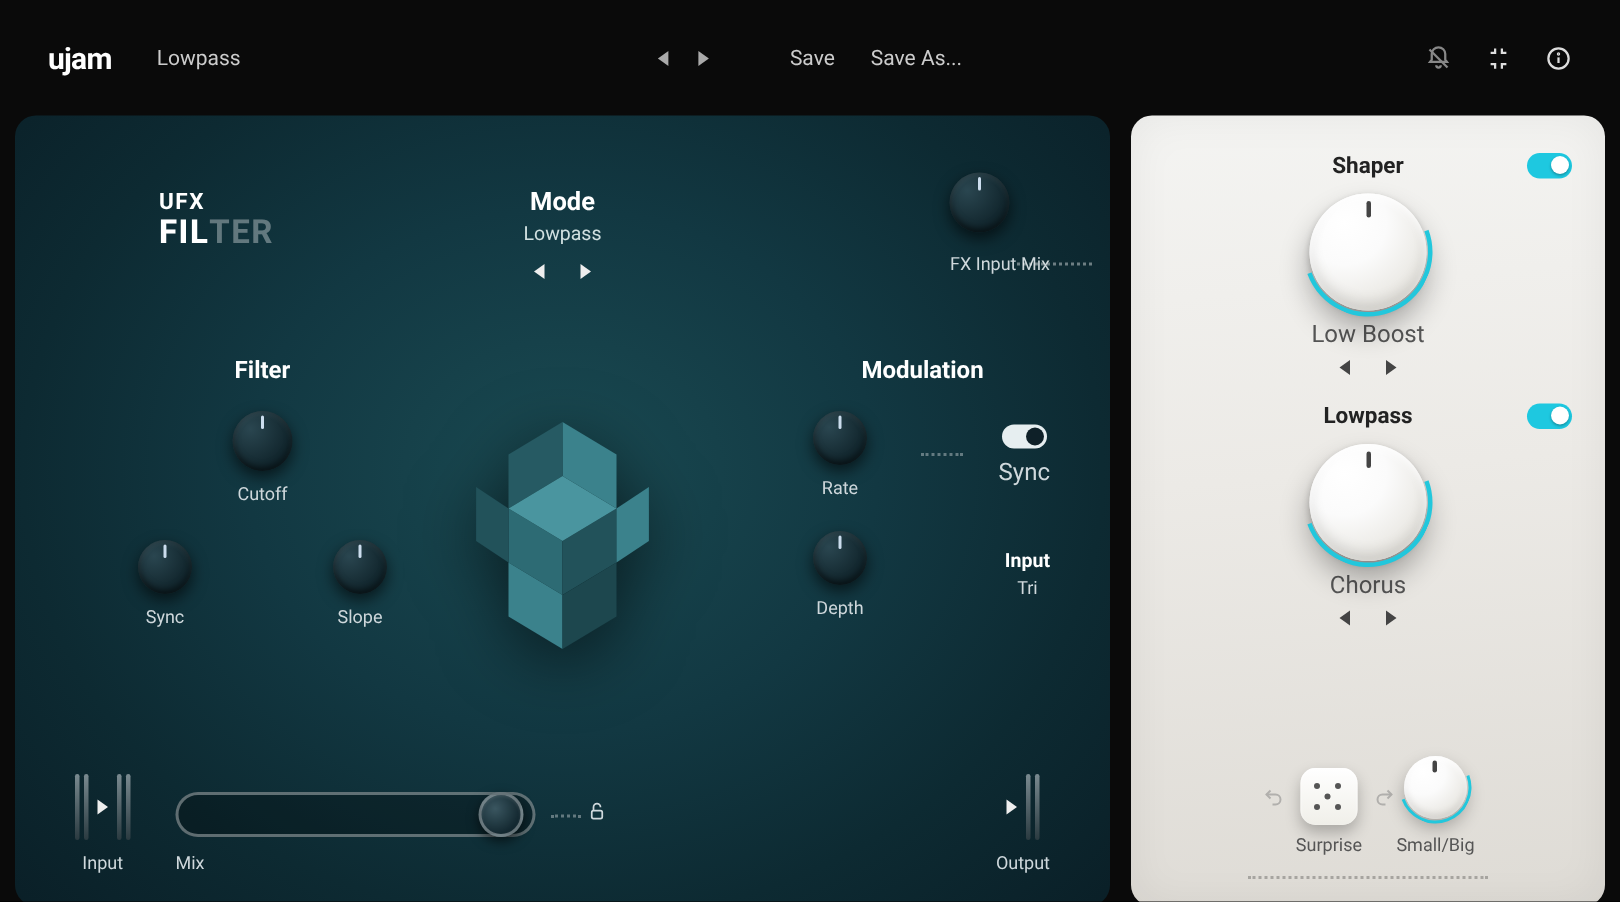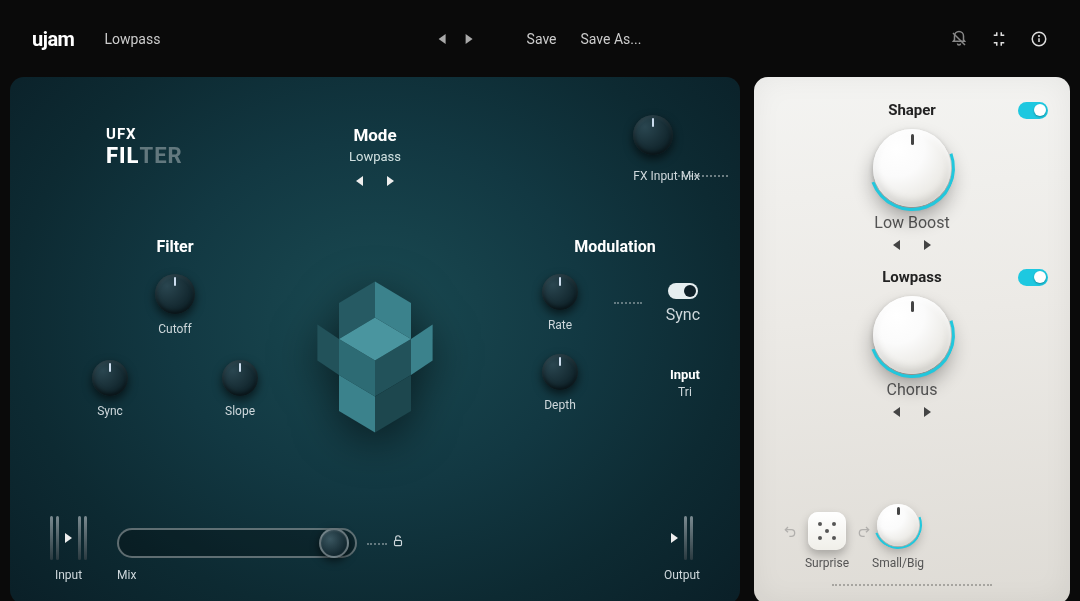--- a/index.html
+++ b/index.html
@@ -116,21 +116,21 @@
   .light-knob::after { content:""; position:absolute; width:3px; height:11px; background:#444; top:5px; left:calc(50% - 1.5px); border-radius:2px; }
   .light-knob.sm { width: 42px; height: 42px; box-shadow: 0 6px 12px rgba(0,0,0,.28), inset 0 2px 4px rgba(255,255,255,.9), inset 0 -3px 5px rgba(0,0,0,.1); }
   .light-knob.sm::after { height:8px; top:3px; }
   .light-knob.sm::before { inset:-3px; border-width:2px; }
 
   .side-value { font-size: 16px; color: #555; margin-top: 6px; }
   .side-nav { display: flex; justify-content: center; gap: 24px; margin-top: 8px; }
   .side-nav .caret.left { border-right-color: #444; }
   .side-nav .caret.right { border-left-color: #444; }
 
-  .side-bottom { margin-top: auto; display: flex; justify-content: flex-start; align-items: flex-end; padding: 0 6px 6px 6px; }
+  .side-bottom { margin-top: auto; display: flex; justify-content: center; align-items: flex-end; padding: 0 6px 6px 6px; }
   .surprise-col, .smallbig-col { display:flex; flex-direction:column; align-items:center; gap:6px; font-size:12px; color:#555; }
   .surprise-row { display:flex; align-items:center; gap:10px; }
   .dice-btn { width: 38px; height: 38px; border-radius: 10px; background: linear-gradient(#fff,#f0efe9); box-shadow: 0 5px 10px rgba(0,0,0,.25), inset 0 1px 2px rgba(255,255,255,.9); cursor:pointer; display:flex; align-items:center; justify-content:center; }
   .dice-dots { display:grid; grid-template-columns:repeat(3,5px); grid-template-rows:repeat(3,5px); gap:2px; }
   .dice-dots span:nth-child(1),.dice-dots span:nth-child(3),.dice-dots span:nth-child(5),.dice-dots span:nth-child(7),.dice-dots span:nth-child(9){ width:4px;height:4px;border-radius:50%;background:#555;}
   .undo-icn, .redo-icn { width:16px; height:16px; opacity:.45; cursor:pointer; }
   .side-notch { width: 160px; border-top: 2px dotted rgba(0,0,0,.25); margin: 8px auto 0; }
 
   svg { display:block; }
 </style>

